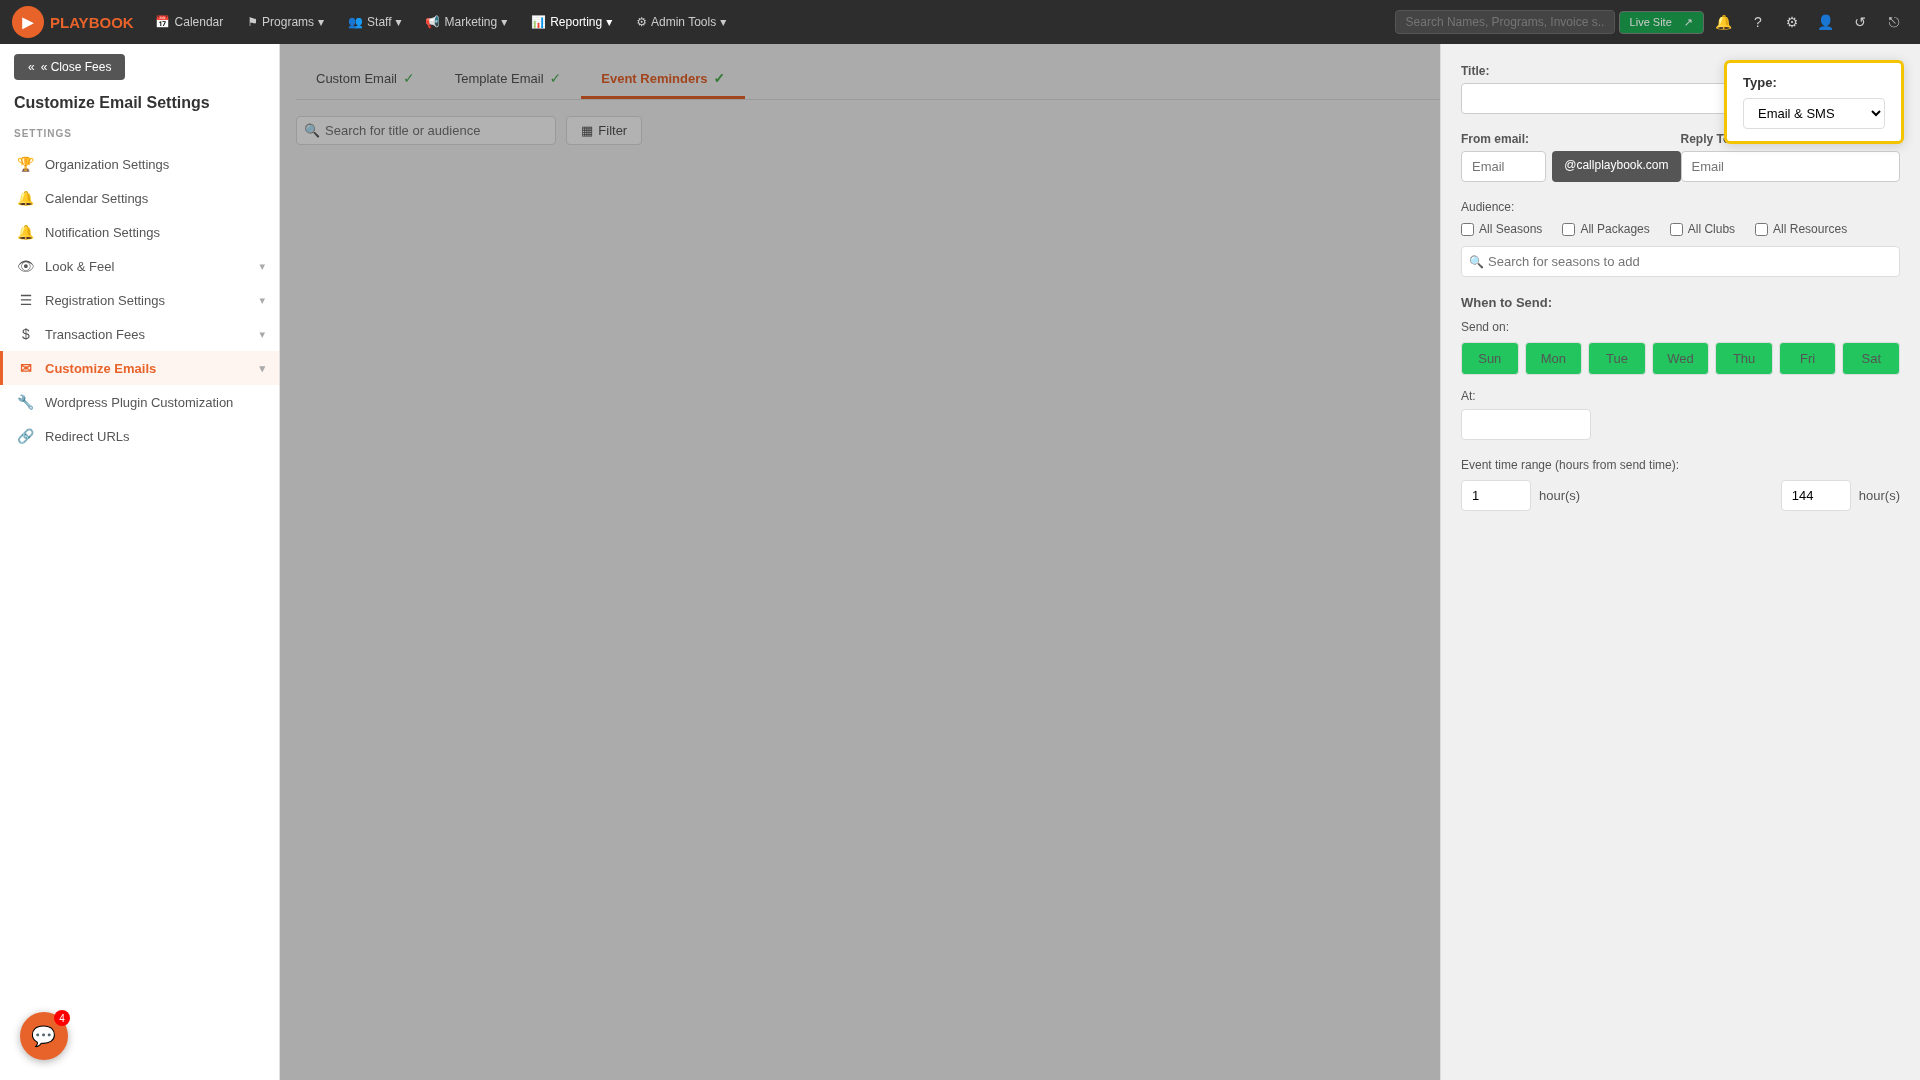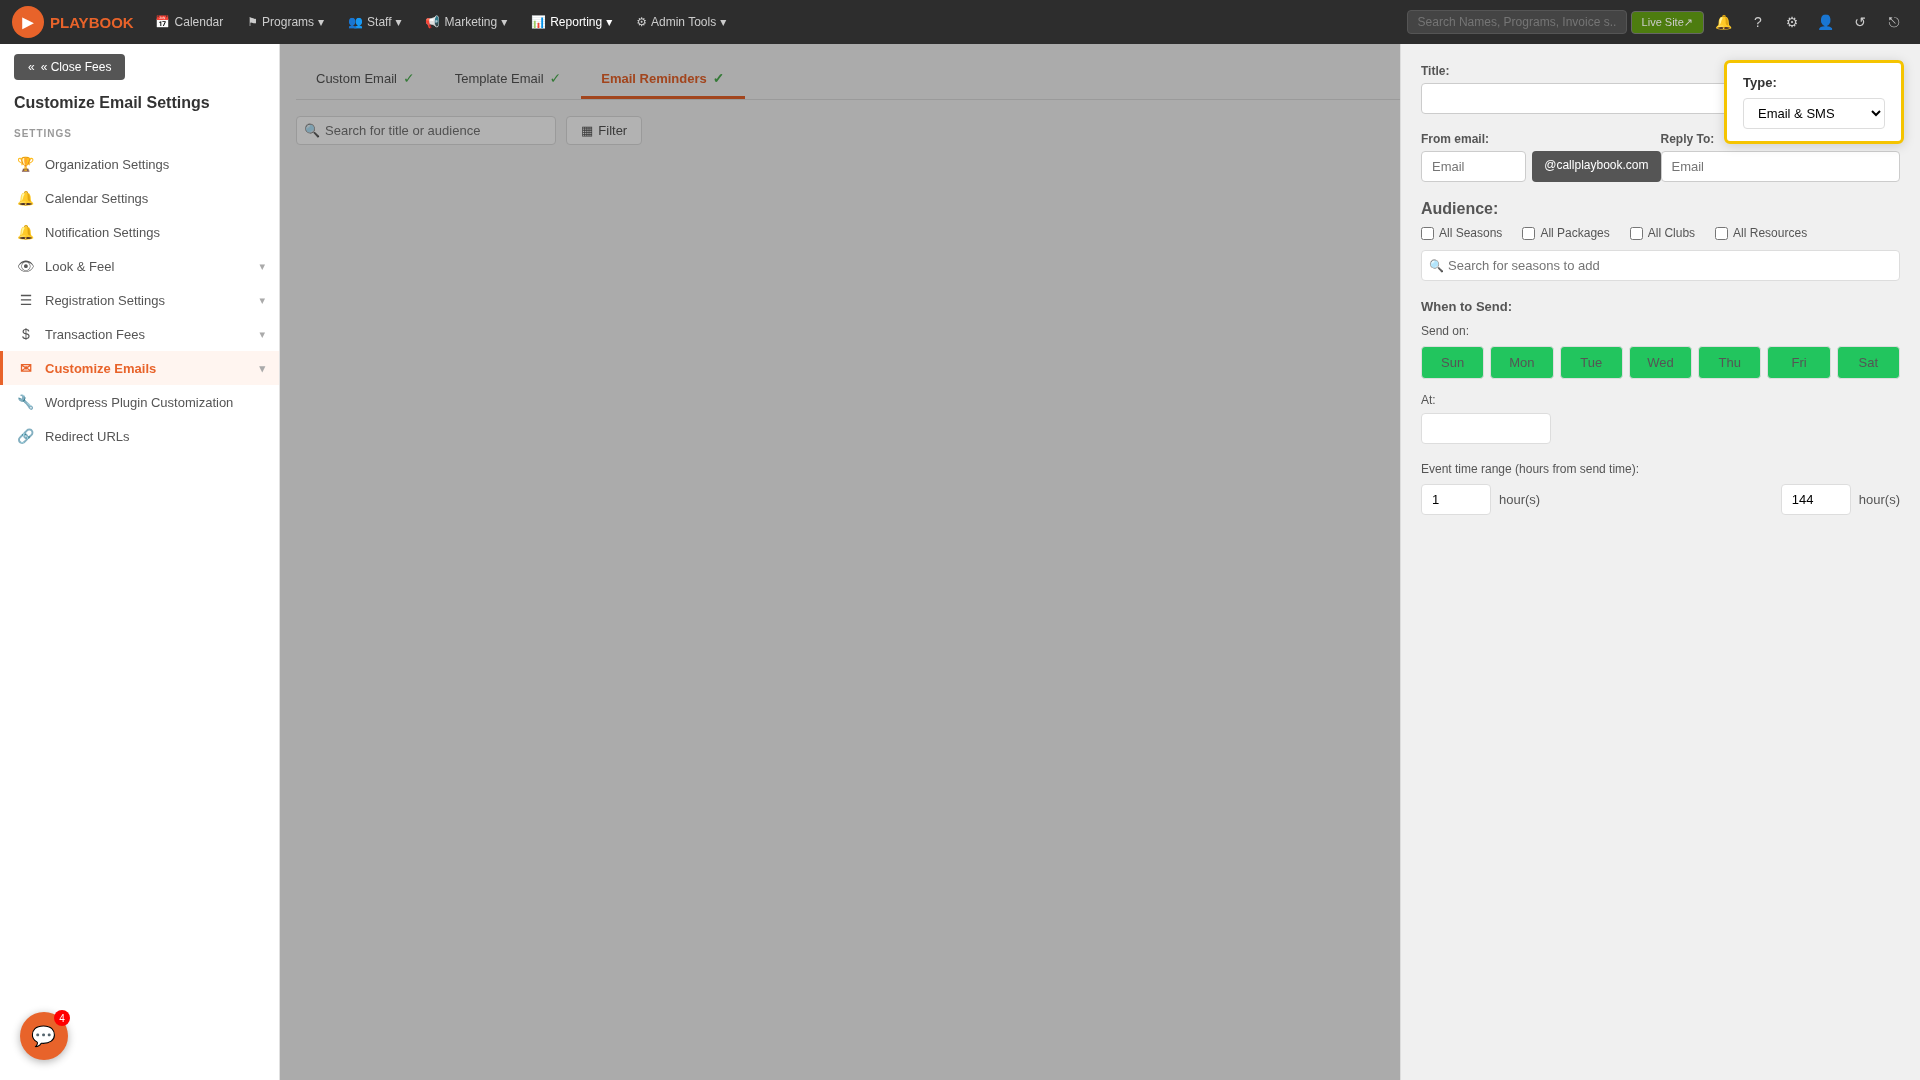--- a/index.html
+++ b/index.html
@@ -35,22 +35,22 @@
     .topnav-search {
       background: #444; border: 1px solid #555; border-radius: 4px;
       padding: 4px 10px; color: #ccc; font-size: 12px; width: 220px; outline: none;
     }
     .topnav-icons { display: flex; gap: 6px; align-items: center; }
     .topnav-icon-btn {
       width: 28px; height: 28px; border-radius: 50%; display: flex; align-items: center;
       justify-content: center; color: #ccc; cursor: pointer; font-size: 14px;
     }
     .live-site-btn {
-      background: #4d7c0f; border: 1px solid #666; color: #ccc; font-size: 11px;
-      padding: 4px 10px; border-radius: 4px; cursor: pointer; display: flex; align-items: center; gap: 0;
+      background: #15803d; border: 1px solid #666; color: #ccc; font-size: 11px;
+      padding: 4px 10px; border-radius: 4px; cursor: pointer; display: flex; align-items: center; gap: 12px;
     }
 
     
     .app-body {
       display: flex;
       margin-top: 44px;
       min-height: calc(100vh - 44px);
     }
 
     
@@ -132,21 +132,21 @@
     .table-empty {
       padding: 40px 16px; text-align: center; color: #999; font-size: 13px;
     }
 
     
     .overlay-bg {
       position: fixed; top: 44px; left: 280px; right: 0; bottom: 0;
       background: rgba(0,0,0,0.3); z-index: 100;
     }
     .form-panel {
-      position: fixed; top: 44px; right: 0; bottom: 0; width: 520px;
+      position: fixed; top: 44px; right: 0; bottom: 0; width: 480px;
       background: #f0f0f0; z-index: 200; overflow-y: auto; padding: 20px;
       border-left: 1px solid #ddd;
     }
 
     
     .type-box {
       position: absolute;
       top: 16px; right: 16px;
       background: white;
       border: 3px solid #f5c400;
@@ -173,21 +173,21 @@
     .from-email-row { display: flex; gap: 6px; }
     .from-email-row .form-input { flex: 1; }
     .at-domain-btn {
       background: #555; color: white; border-radius: 4px; padding: 7px 12px;
       font-size: 12px; cursor: pointer; white-space: nowrap;
     }
     .reply-to-input { width: 100%; border: 1px solid #ccc; border-radius: 4px; padding: 7px 10px; font-size: 13px; outline: none; background: white; }
 
     
     .audience-section { margin-bottom: 18px; }
-    .audience-label { font-size: 16px; font-weight: 700; color: #555; margin-bottom: 8px; }
+    .audience-label { font-size: 12px; font-weight: 400; color: #555; margin-bottom: 8px; }
     .audience-checkboxes { display: flex; gap: 20px; margin-bottom: 10px; flex-wrap: wrap; }
     .audience-check-item { display: flex; align-items: center; gap: 5px; font-size: 12px; color: #555; }
     .audience-tabs { display: flex; gap: 0; border: 1px solid #ddd; border-radius: 4px; overflow: hidden; margin-bottom: 10px; }
     .audience-tab {
       flex: 1; padding: 8px; text-align: center; font-size: 13px; cursor: pointer;
       background: white; color: #555; border-right: 1px solid #ddd;
     }
     .audience-tab:last-child { border-right: none; }
     .audience-tab.active { background: white; color: #e8632a; font-weight: 600; border-bottom: 2px solid #e8632a; }
     .audience-search-wrap { position: relative; }
@@ -350,21 +350,21 @@
     <div class="tabs">
       <div class="tab">
         <span>Custom Email</span>
         <span class="check-icon">✓</span>
       </div>
       <div class="tab">
         <span>Template Email</span>
         <span class="check-icon">✓</span>
       </div>
       <div class="tab active">
-        <span>Email Reminders</span>
+        <span>Event Reminders</span>
         <span class="check-icon">✓</span>
       </div>
     </div>
 
     <div class="filter-row">
       <div class="search-input-wrap">
         <span class="s-icon">🔍</span>
         <input class="search-input" type="text" placeholder="Search for title or audience" style="">
       </div>
       <div class="filter-btn">

